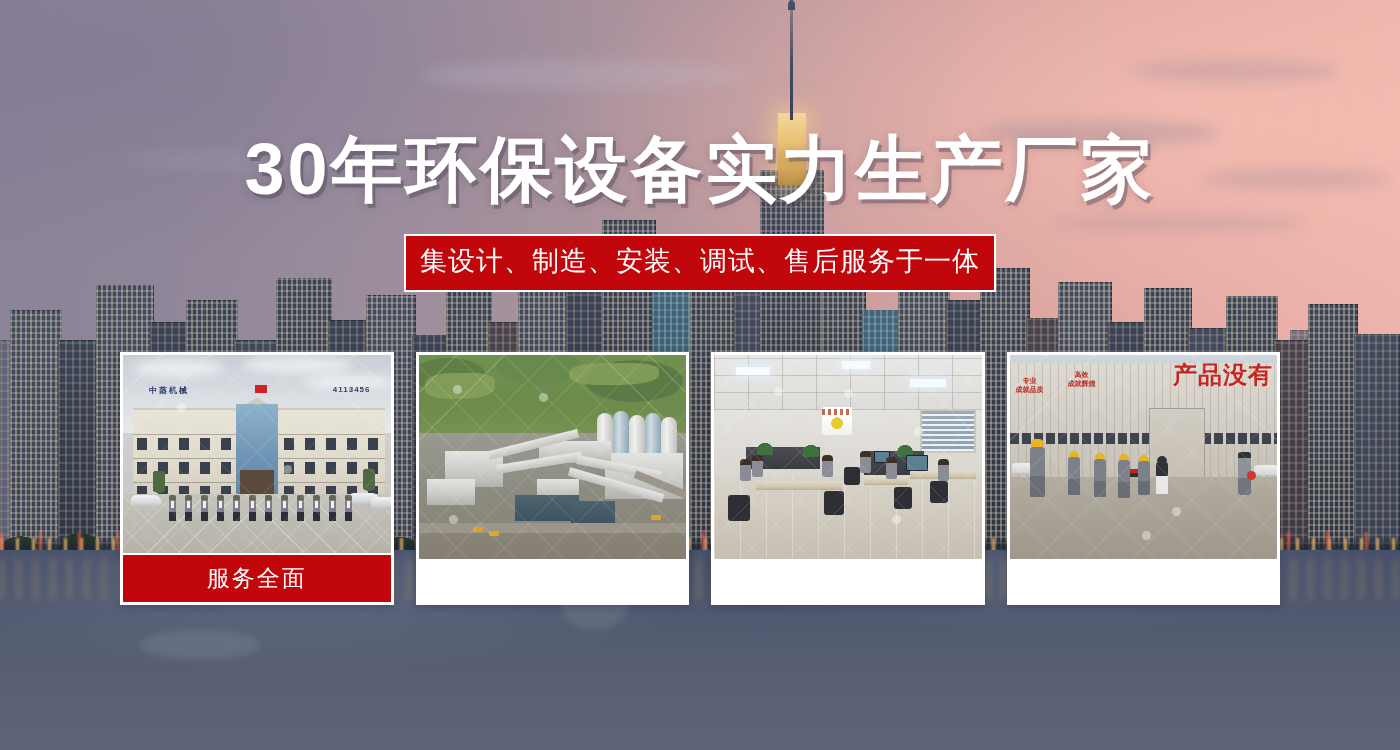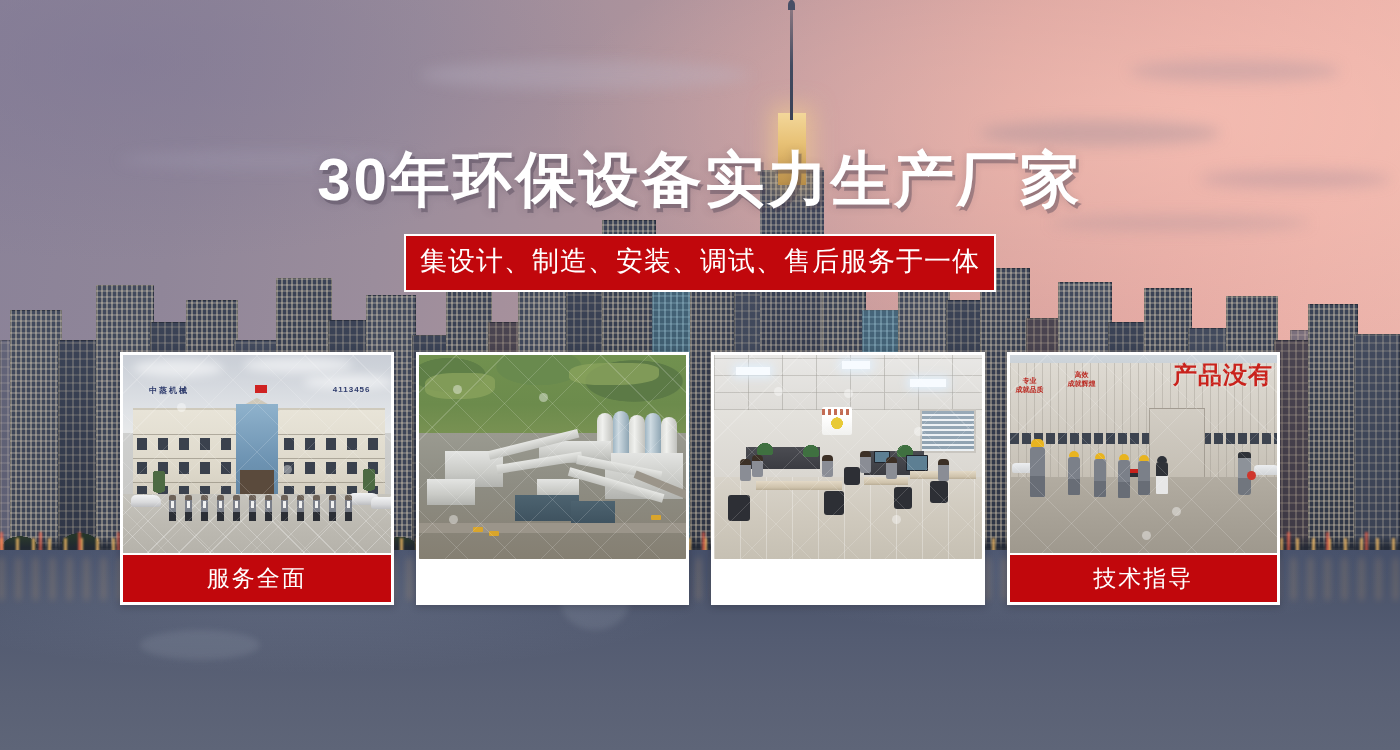--- a/index.html
+++ b/index.html
@@ -137,23 +137,23 @@
       radial-gradient(26px 15px at 140px 17px, #2d3c2e 60%, rgba(0,0,0,0) 61%),
       radial-gradient(32px 18px at 205px 13px, #22322a 60%, rgba(0,0,0,0) 61%),
       radial-gradient(27px 16px at 270px 16px, #2b3a2c 60%, rgba(0,0,0,0) 61%),
       radial-gradient(30px 17px at 335px 14px, #253528 60%, rgba(0,0,0,0) 61%),
       radial-gradient(26px 15px at 400px 16px, #2a392b 60%, rgba(0,0,0,0) 61%),
       radial-gradient(28px 16px at 455px 15px, #24342a 60%, rgba(0,0,0,0) 61%);
   }
 
   
   .headline {
-    position:absolute; left:0; top:140px; width:1400px;
+    position:absolute; left:0; top:122px; width:1400px;
     text-align:center;
-    font-size:60px;
+    font-size:72px;
     font-weight:bold;
     letter-spacing:3px;
     color:#ffffff;
     text-shadow:
       3px 4px 0 rgba(70,60,80,.38),
       0 2px 10px rgba(60,50,70,.22);
     white-space:nowrap;
   }
 
   
@@ -860,17 +860,16 @@
 
           <div class="p4-boss" style="left:228px;top:92px;">
             <span class="p4-boss-body"></span>
             <span class="p4-ball"></span>
           </div>
         </div>
         <div class="wm"></div>
         <div class="wm-dot" style="left:162px;top:152px;"></div>
         <div class="wm-dot" style="left:132px;top:176px;"></div>
       </div>
-      <div class="caption">技术指导</div>
     </div>
 
   </div>
 </div>
 
 </body></html>

